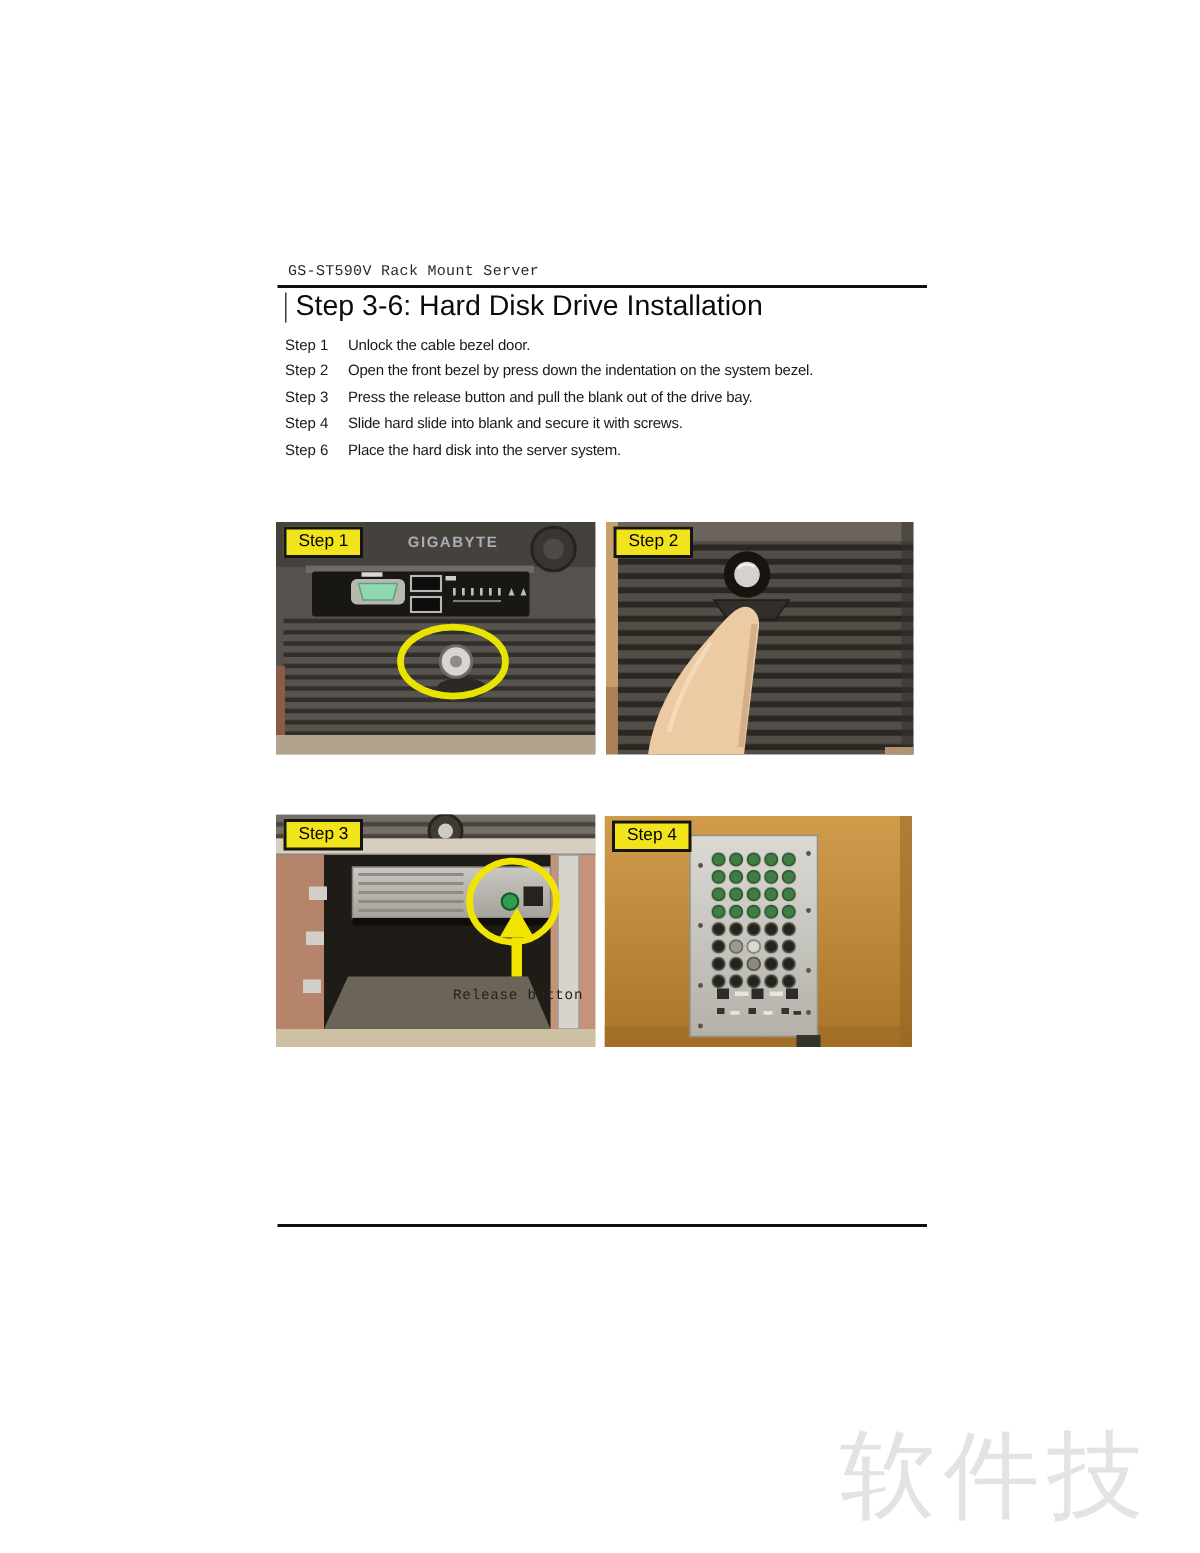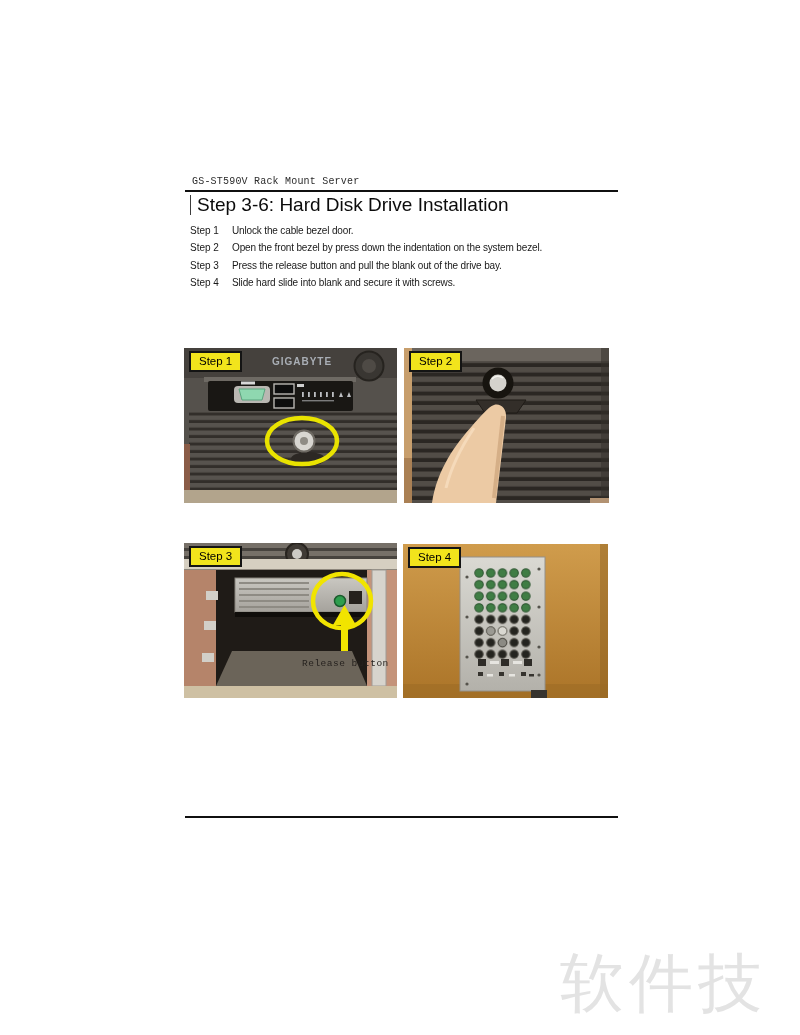--- a/index.html
+++ b/index.html
@@ -47,20 +47,24 @@
       <span class="step-text">Open the front bezel by press down the indentation on the system bezel.</span>
     </div>
     <div class="step-row">
       <span class="step-label">Step 3</span>
       <span class="step-text">Press the release button and pull the blank out of the drive bay.</span>
     </div>
     <div class="step-row">
       <span class="step-label">Step 4</span>
       <span class="step-text">Slide hard slide into blank and secure it with screws.</span>
     </div>
+    <div class="step-row">
+      <span class="step-label">Step 6</span>
+      <span class="step-text">Place the hard disk into the server system.</span>
+    </div>
   </div>
 
   <figure class="photo" id="photo1">
     <svg viewBox="0 0 213 155">
       <defs>
         <pattern id="slatsA" patternUnits="userSpaceOnUse" width="213" height="7.5">
           <rect width="213" height="7.5" fill="#57534e"></rect>
           <rect y="4.5" width="213" height="3" fill="#322e2a"></rect>
         </pattern>
       </defs>

